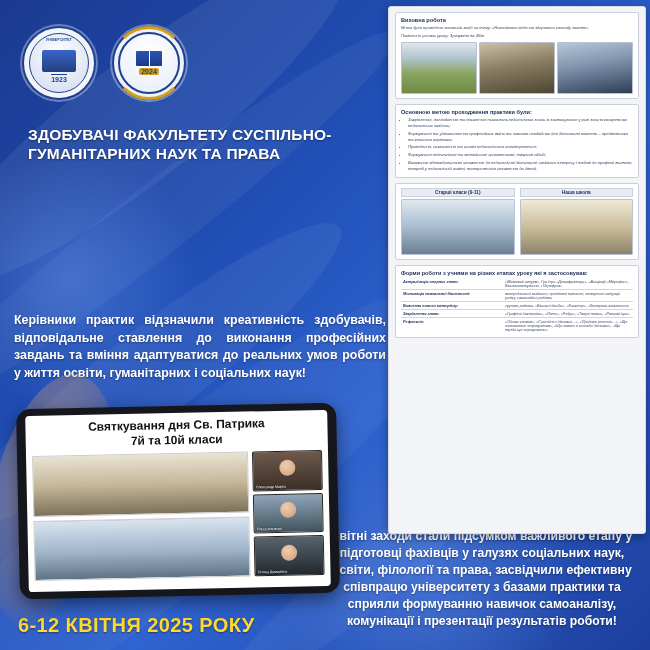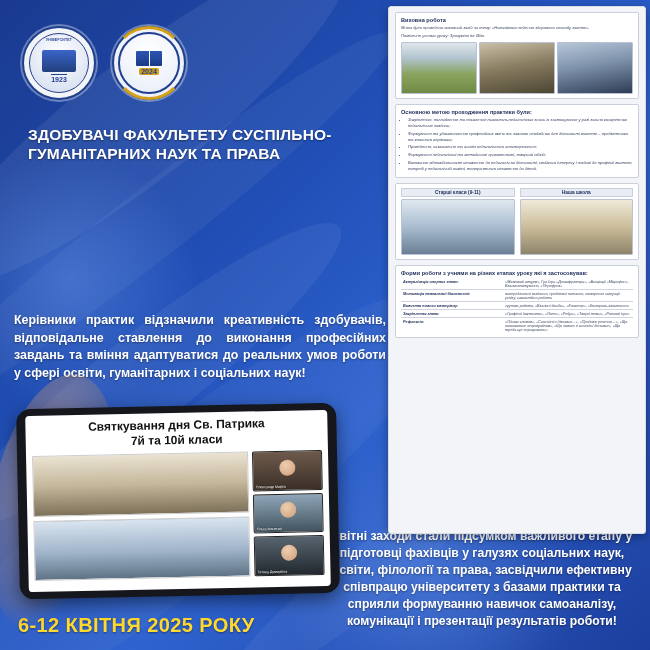--- a/index.html
+++ b/index.html
@@ -258,21 +258,21 @@
       <div class="inner2">
         <div class="book"></div>
         <div class="badge-year">2024</div>
       </div>
     </div>
   </div>
 
   <div id="kicker">ЗДОБУВАЧІ ФАКУЛЬТЕТУ СУСПІЛЬНО-ГУМАНІТАРНИХ НАУК ТА ПРАВА</div>
 
 
-  <div id="para1">Керівники практик відзначили креативність здобувачів, відповідальне ставлення до виконання професійних завдань та вміння адаптуватися до реальних умов роботи у сфері освіти, гуманітарних і соціальних наук!</div>
+  <div id="para1">Керівники практик відзначили креативність здобувачів, відповідальне ставлення до виконання професійних завдань та вміння адаптуватися до реальних умов роботи у життя освіти, гуманітарних і соціальних наук!</div>
   <div id="para2">Звітні заходи стали підсумком важливого етапу у підготовці фахівців у галузях соціальних наук, освіти, філології та права, засвідчили ефективну співпрацю університету з базами практики та сприяли формуванню навичок самоаналізу, комунікації і презентації результатів роботи!</div>
   <div id="date">6-12 КВІТНЯ 2025 РОКУ</div>
 
   <div id="report-panel">
 
     <div class="doc-card">
       <div class="doc-title">Виховна робота</div>
       <div class="doc-line">Мною було проведено виховний захід на тему: «Навчаймося ведення здорового способу життя».</div>
       <div class="doc-line">Помічення учнями уроку:  Зрозуміло їм: Відо</div>
       <div class="mini-photos">

